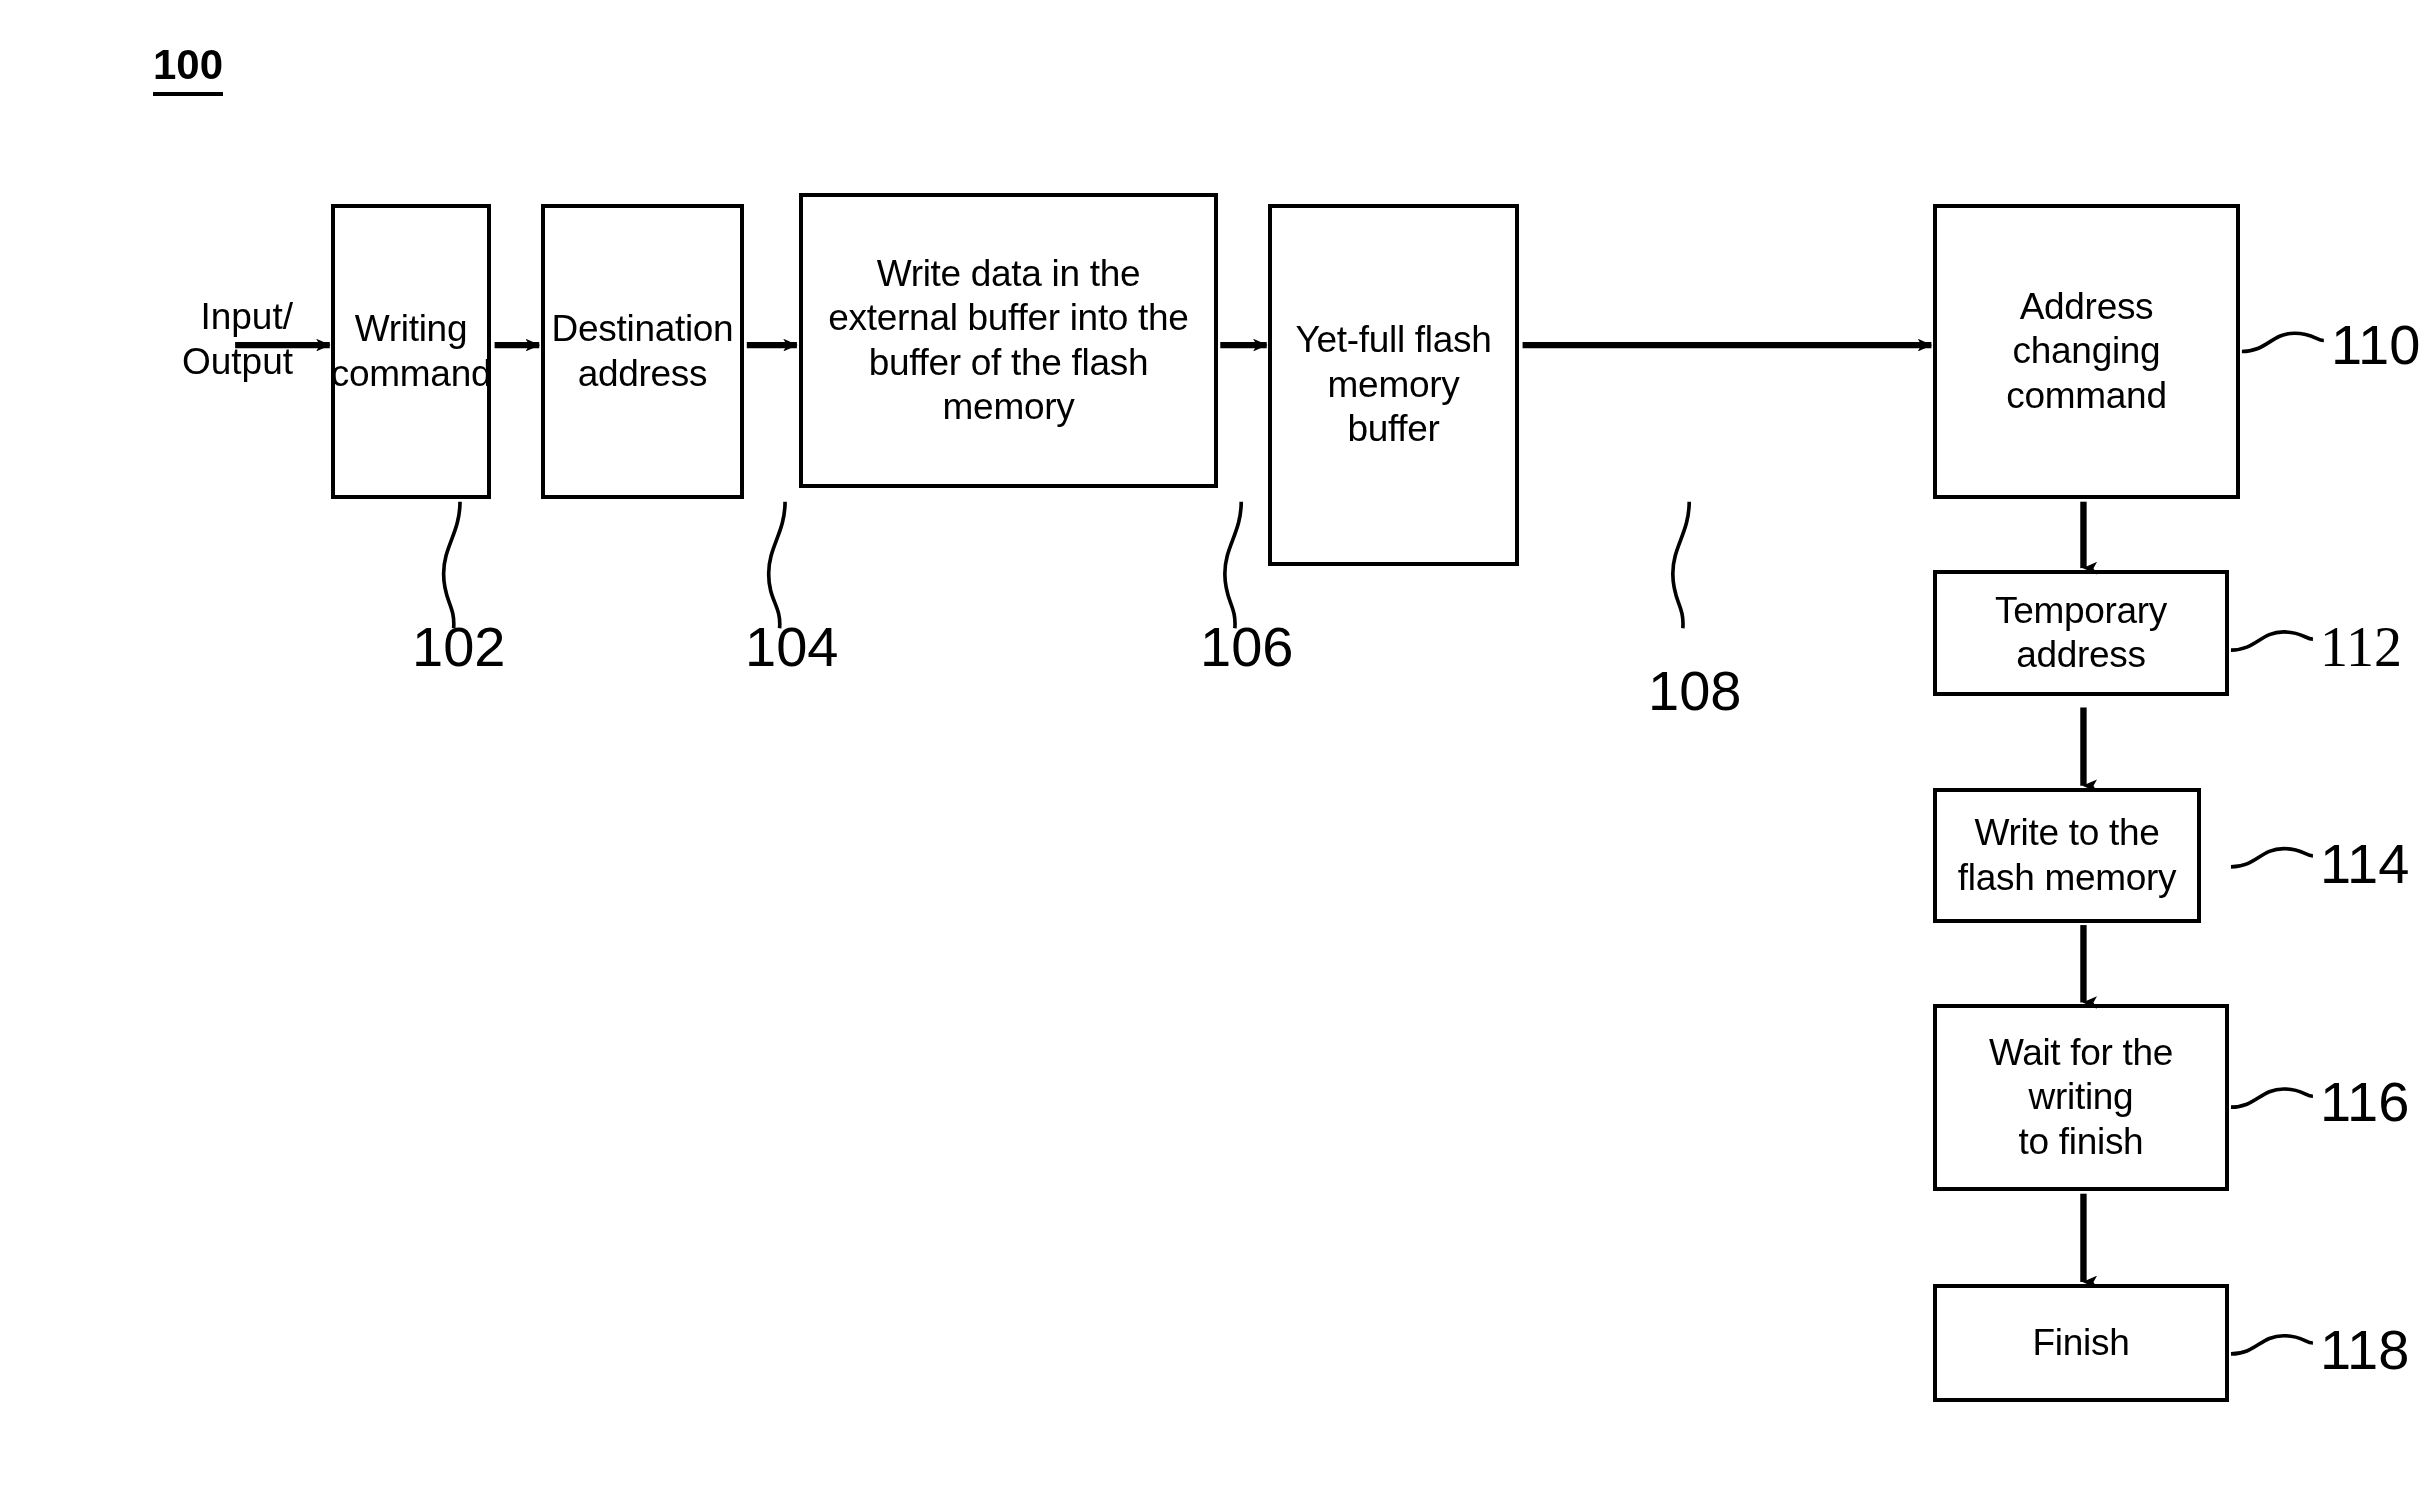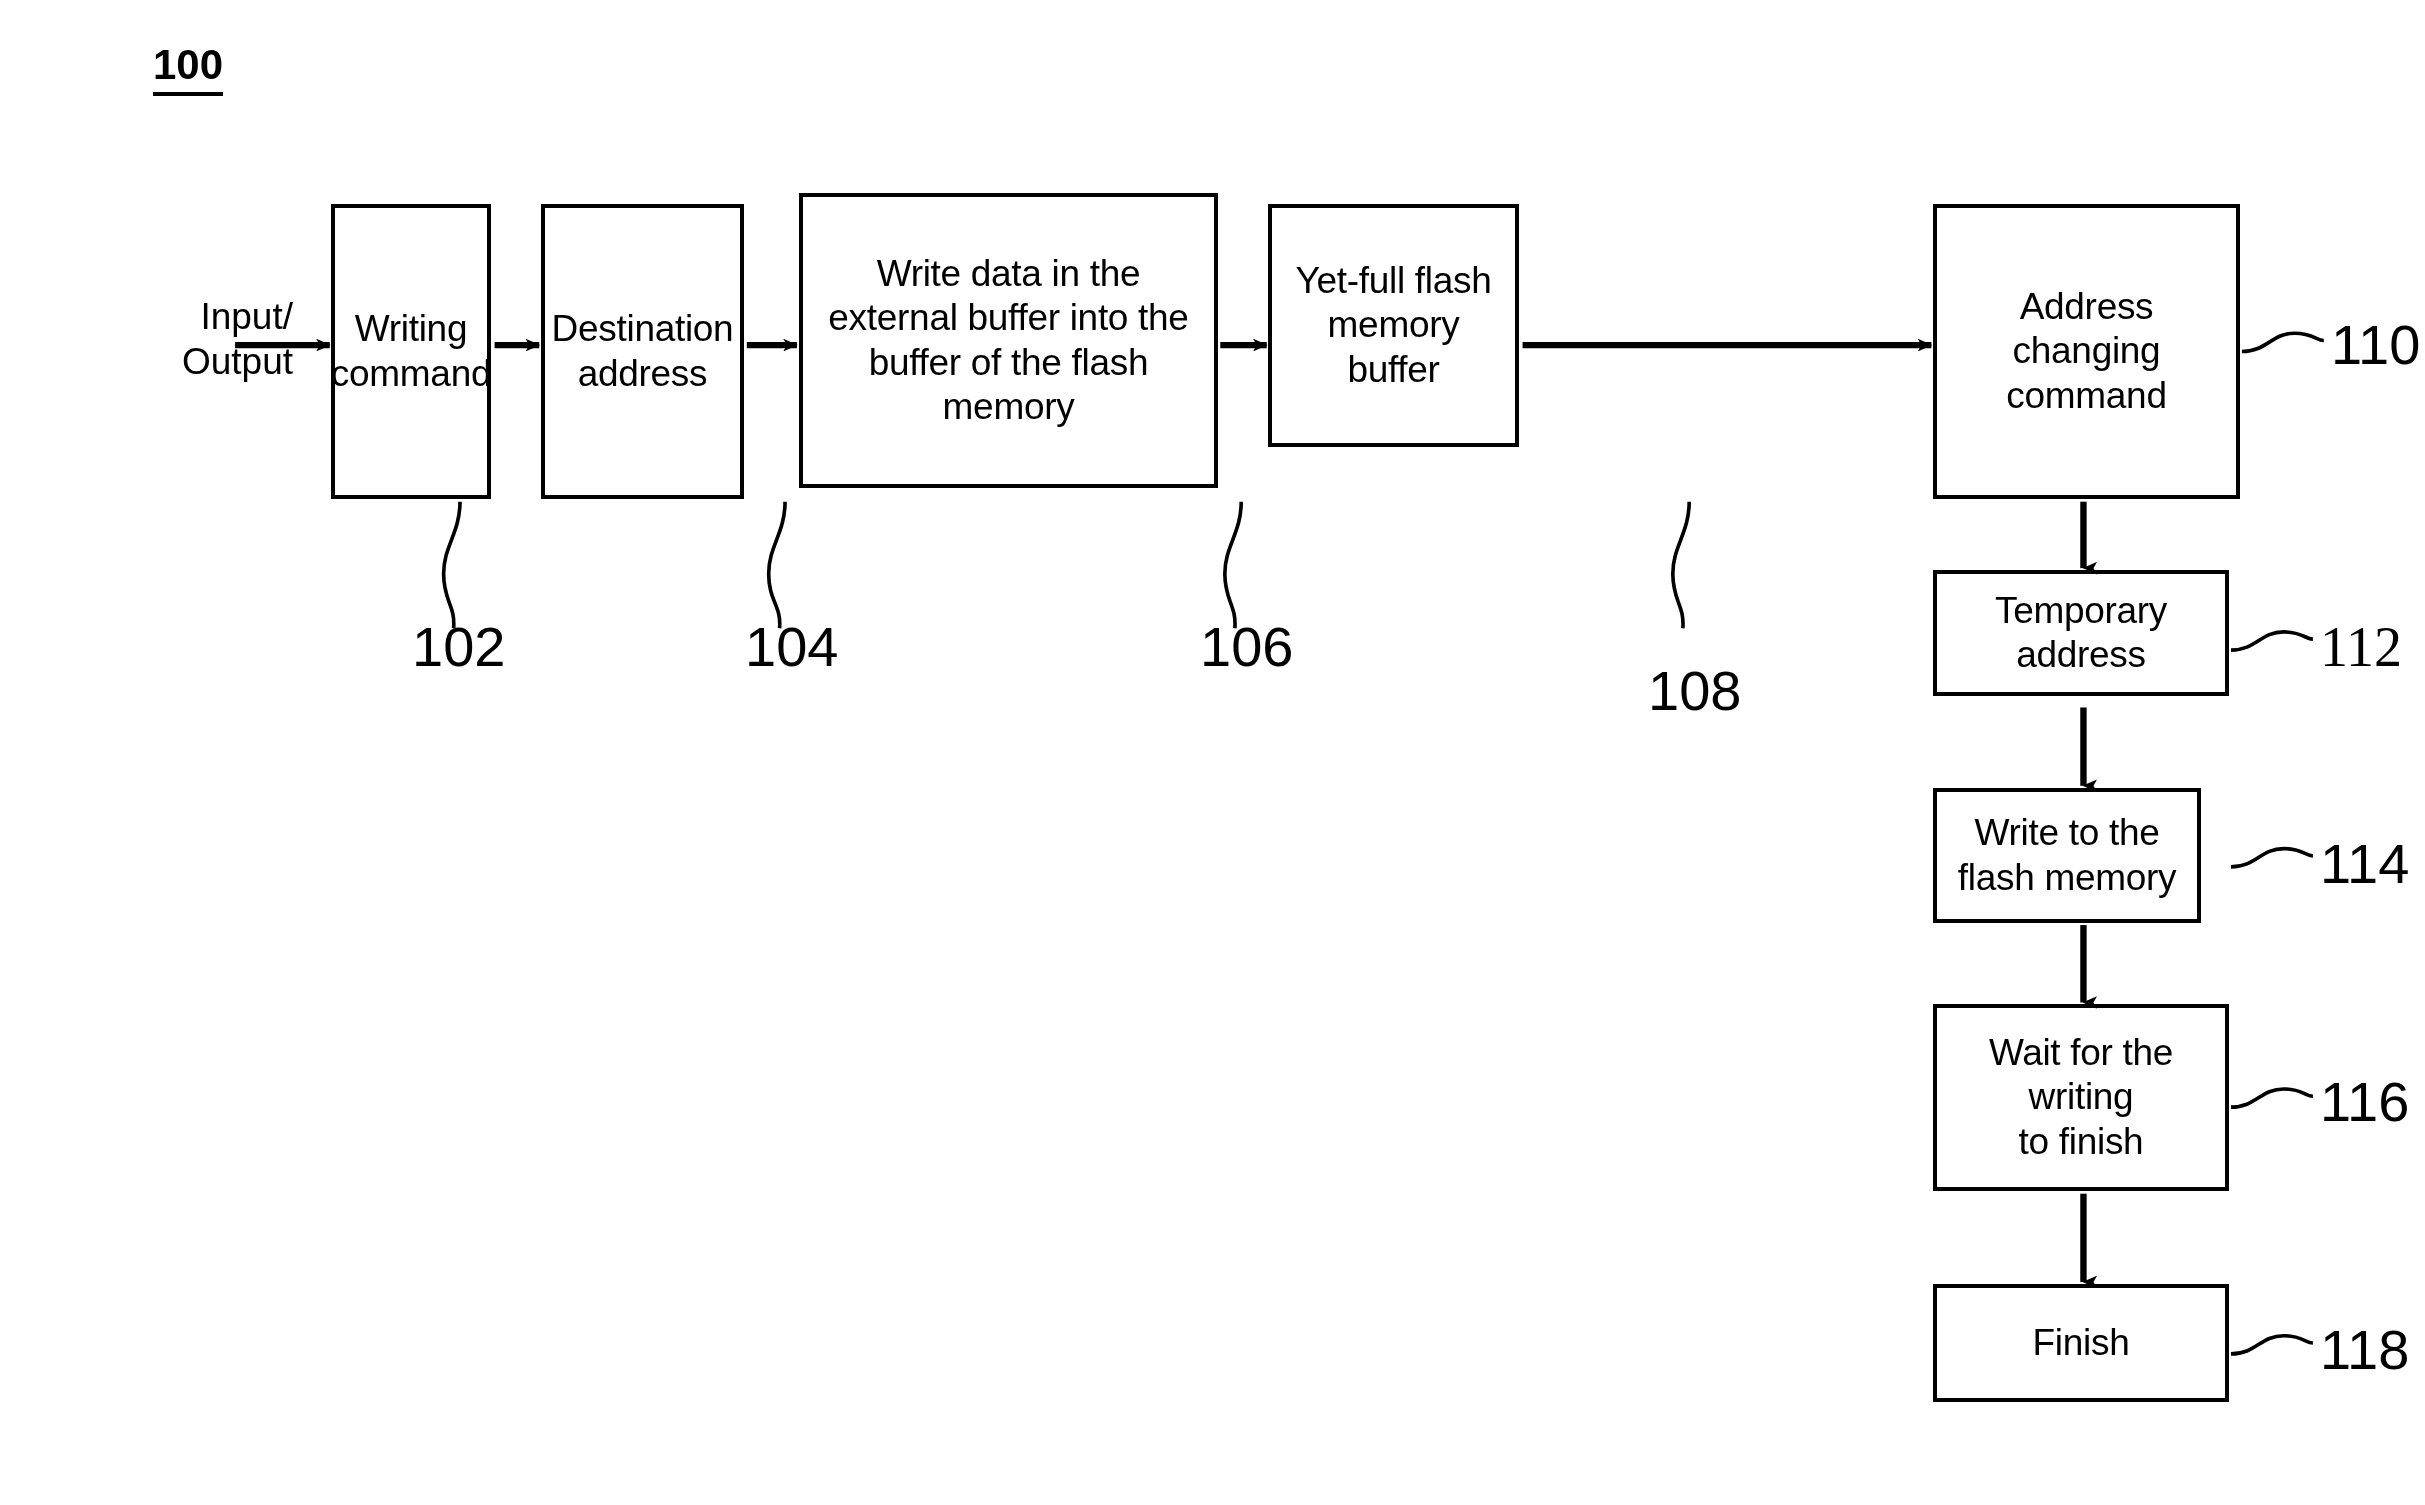--- a/index.html
+++ b/index.html
@@ -95,21 +95,21 @@
 address</span>
   </div>
 
   <div class="abs box" style="left:799px; top:193px; width:419px; height:295px;">
     <span class="box-label">Write data in the
 external buffer into the
 buffer of the flash
 memory</span>
   </div>
 
-  <div class="abs box" style="left:1268px; top:204px; width:251px; height:243px;">
+  <div class="abs box" style="left:1268px; top:204px; width:251px; height:362px;">
     <span class="box-label">Yet-full flash
 memory
 buffer</span>
   </div>
 
   <div class="abs box" style="left:1933px; top:204px; width:307px; height:295px;">
     <span class="box-label">Address
 changing
 command</span>
   </div>

